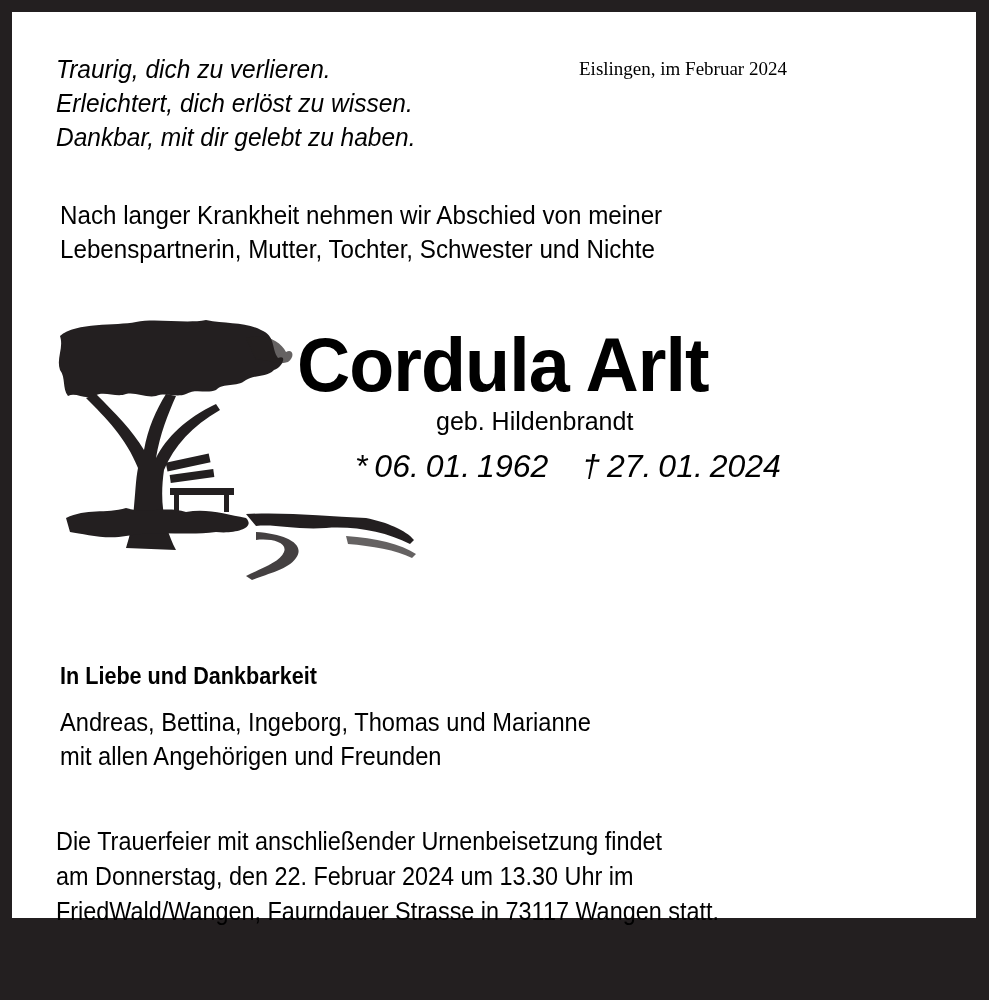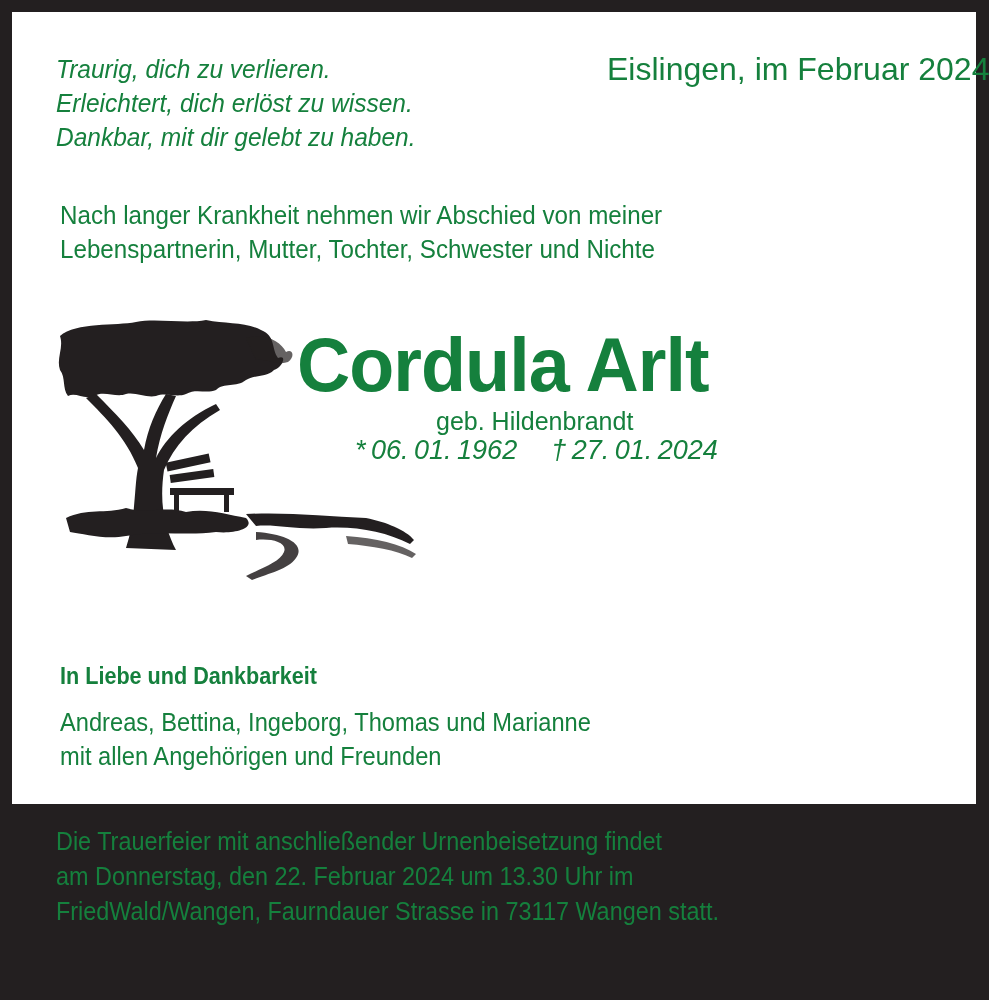--- a/index.html
+++ b/index.html
@@ -1,30 +1,30 @@
 <!DOCTYPE html>
 <html><head>
 <meta charset="utf-8">
 <style>
   html, body { margin: 0; padding: 0; }
   body { width: 989px; height: 1000px; background: #231f20; position: relative; overflow: hidden; }
   .card {
-    position: absolute; left: 12px; top: 12px; width: 964px; height: 792px;
-    background: #ffffff; color: #15803d;
+    position: absolute; left: 12px; top: 12px; width: 964px; height: 906px;
+    background: #ffffff; color: #000000;
     font-family: "Liberation Sans", sans-serif;
   }
   .abs { position: absolute; white-space: nowrap; }
   .poem { left: 44px; top: 40px; font-style: italic; font-size: 25px; line-height: 34px; }
   .poem div { transform: scaleX(0.98); transform-origin: left; }
-  .place { left: 595px; top: 40px; font-size: 32px; line-height: 34px; }
+  .place { left: 567px; top: 40px; font-size: 19px; line-height: 34px; font-family: Liberation Serif, serif; }
   .intro { left: 48px; top: 186px; font-size: 26px; line-height: 34px; transform: scaleX(0.93); transform-origin: left; }
   .tree { left: 44px; top: 306px; width: 360px; height: 262px; }
   .name { left: 285px; top: 308px; font-size: 76px; font-weight: bold; line-height: 90px; letter-spacing: -1px; transform: scaleX(0.97); transform-origin: left; }
   .born { left: 424px; top: 392px; font-size: 25px; line-height: 34px; }
-  .dates { left: 343px; top: 420px; font-size: 27px; font-style: italic; line-height: 36px; word-spacing: -2px; }
+  .dates { left: 343px; top: 436px; font-size: 32px; font-style: italic; line-height: 36px; word-spacing: -2px; }
   .dates span + span { margin-left: 34px; }
   .thanks-head { left: 48px; top: 648px; font-size: 24px; font-weight: bold; line-height: 32px; transform: scaleX(0.9); transform-origin: left; }
   .family { left: 48px; top: 693px; font-size: 26px; line-height: 34px; transform: scaleX(0.91); transform-origin: left; }
   .service { left: 44px; top: 812px; font-size: 26px; line-height: 35px; transform: scaleX(0.9); transform-origin: left; }
 </style>
 </head>
 <body>
 
 <div class="card">
 

